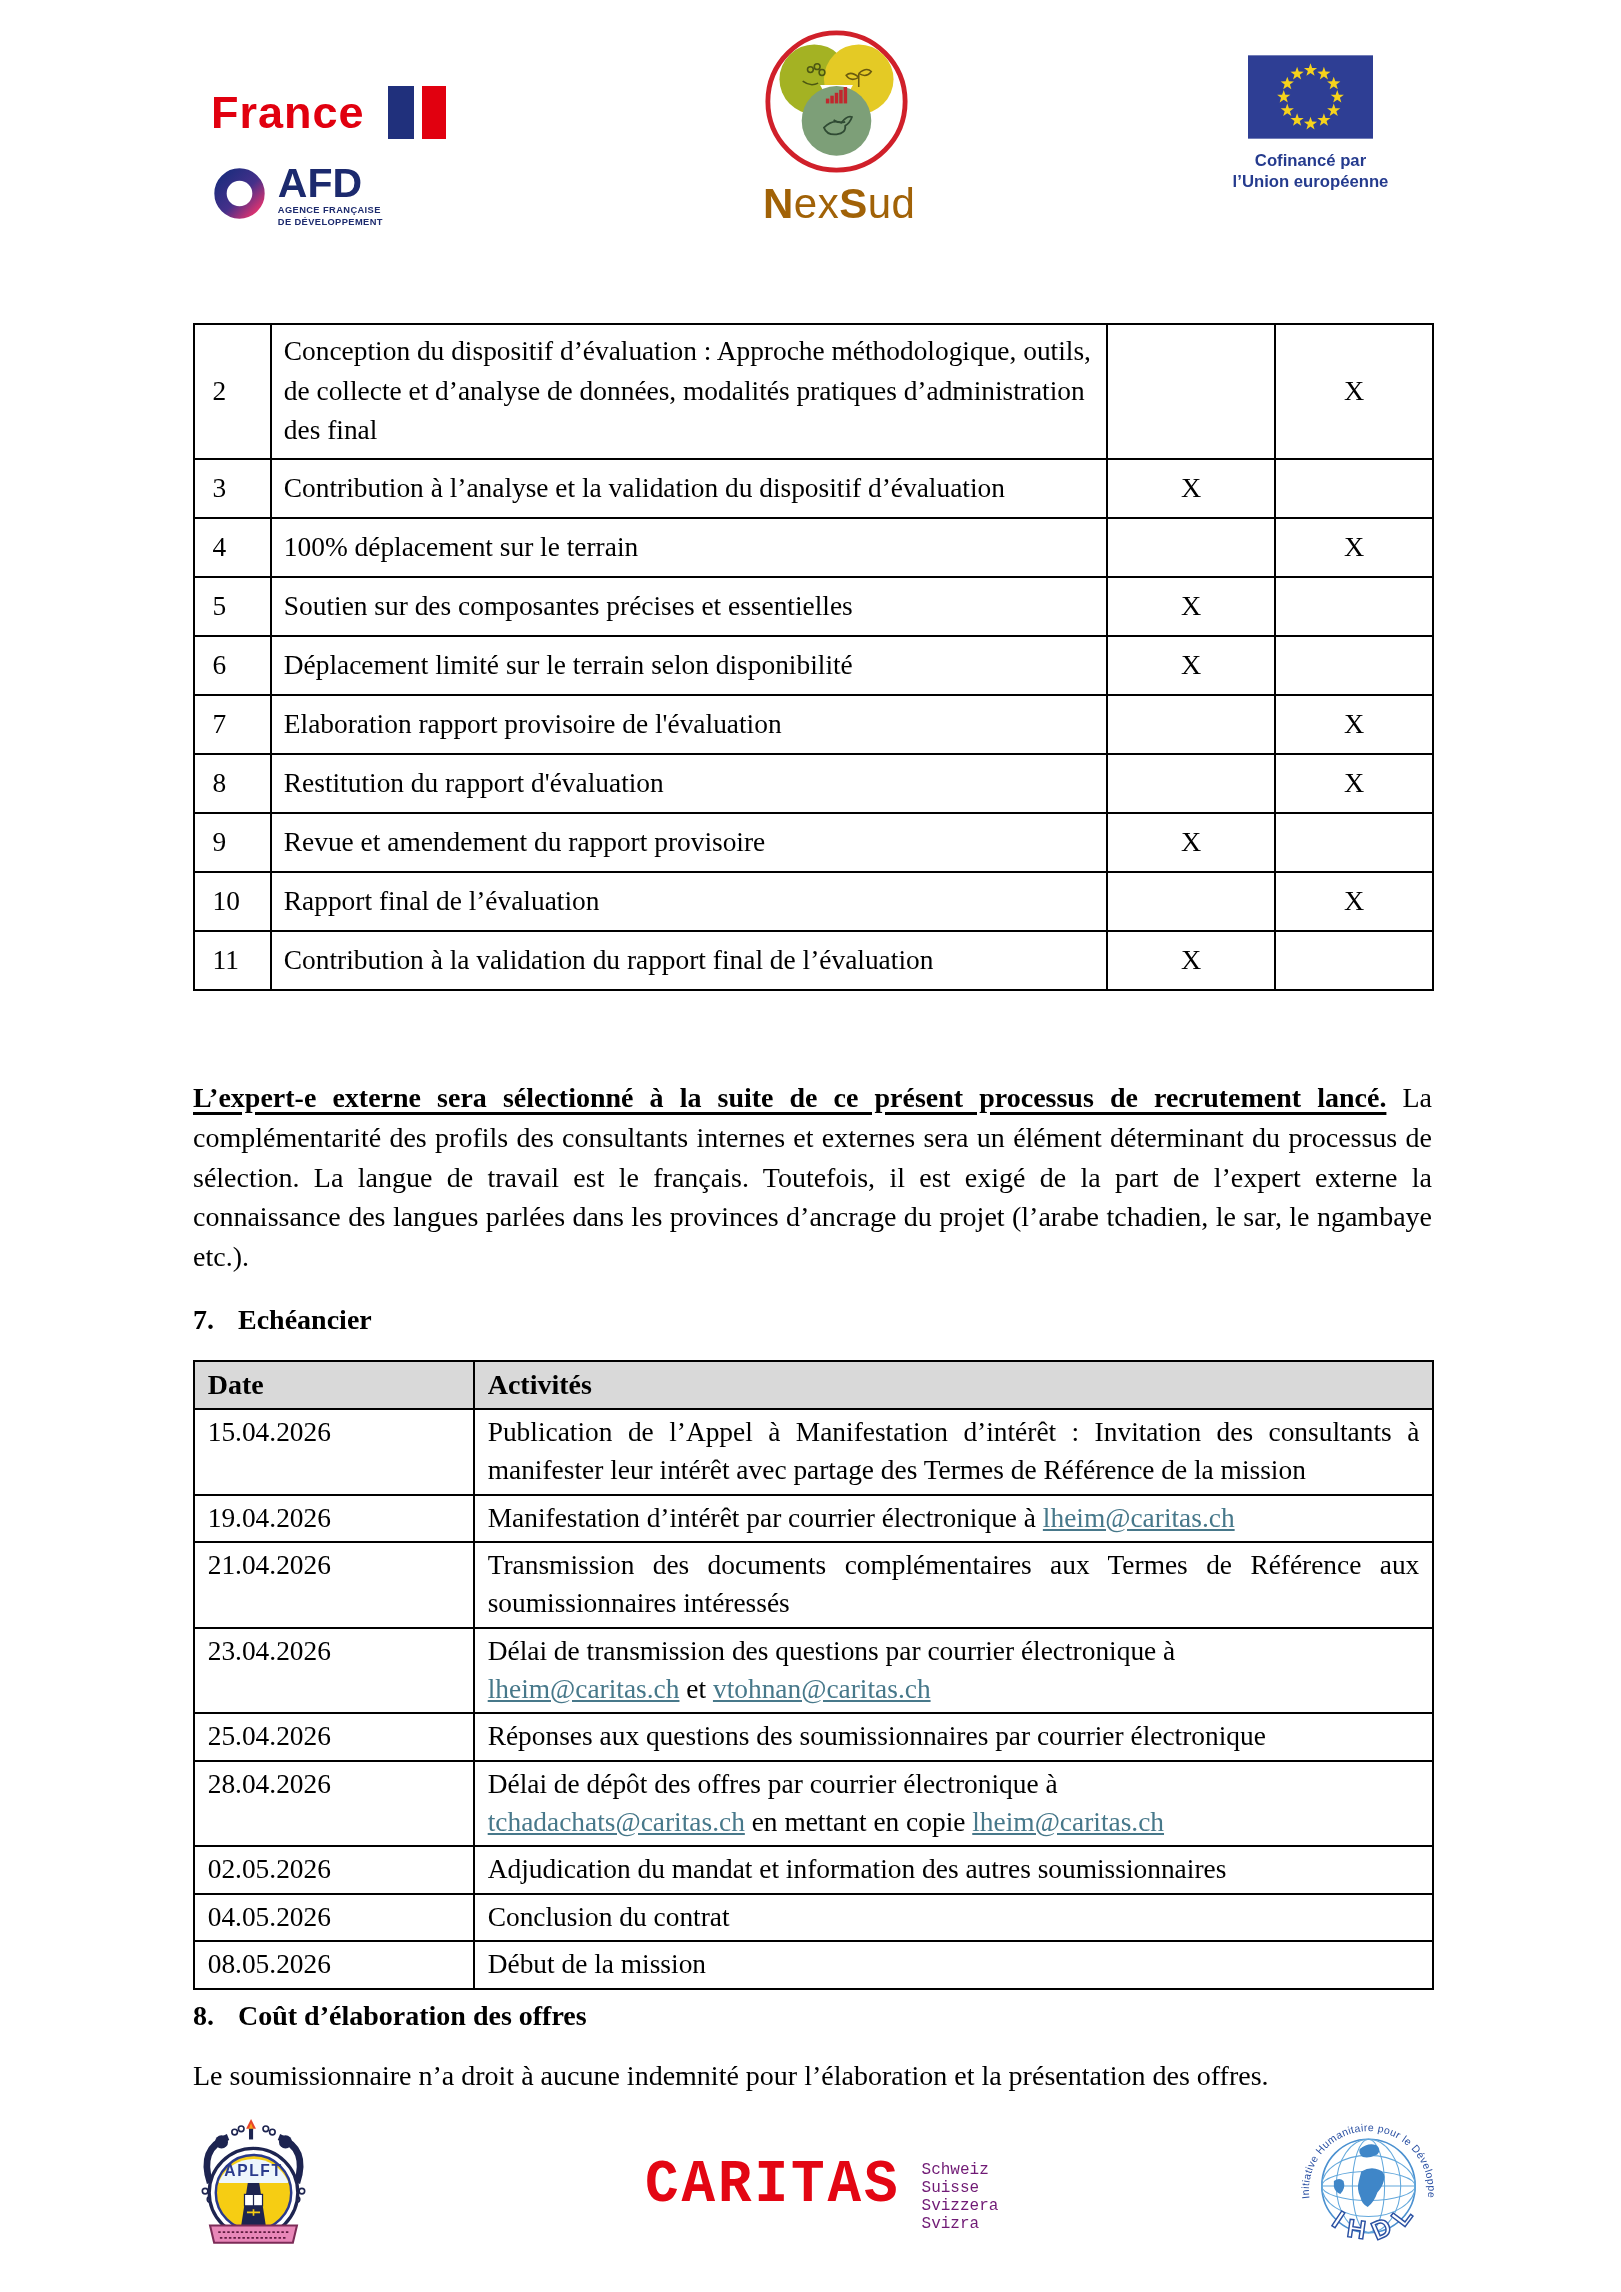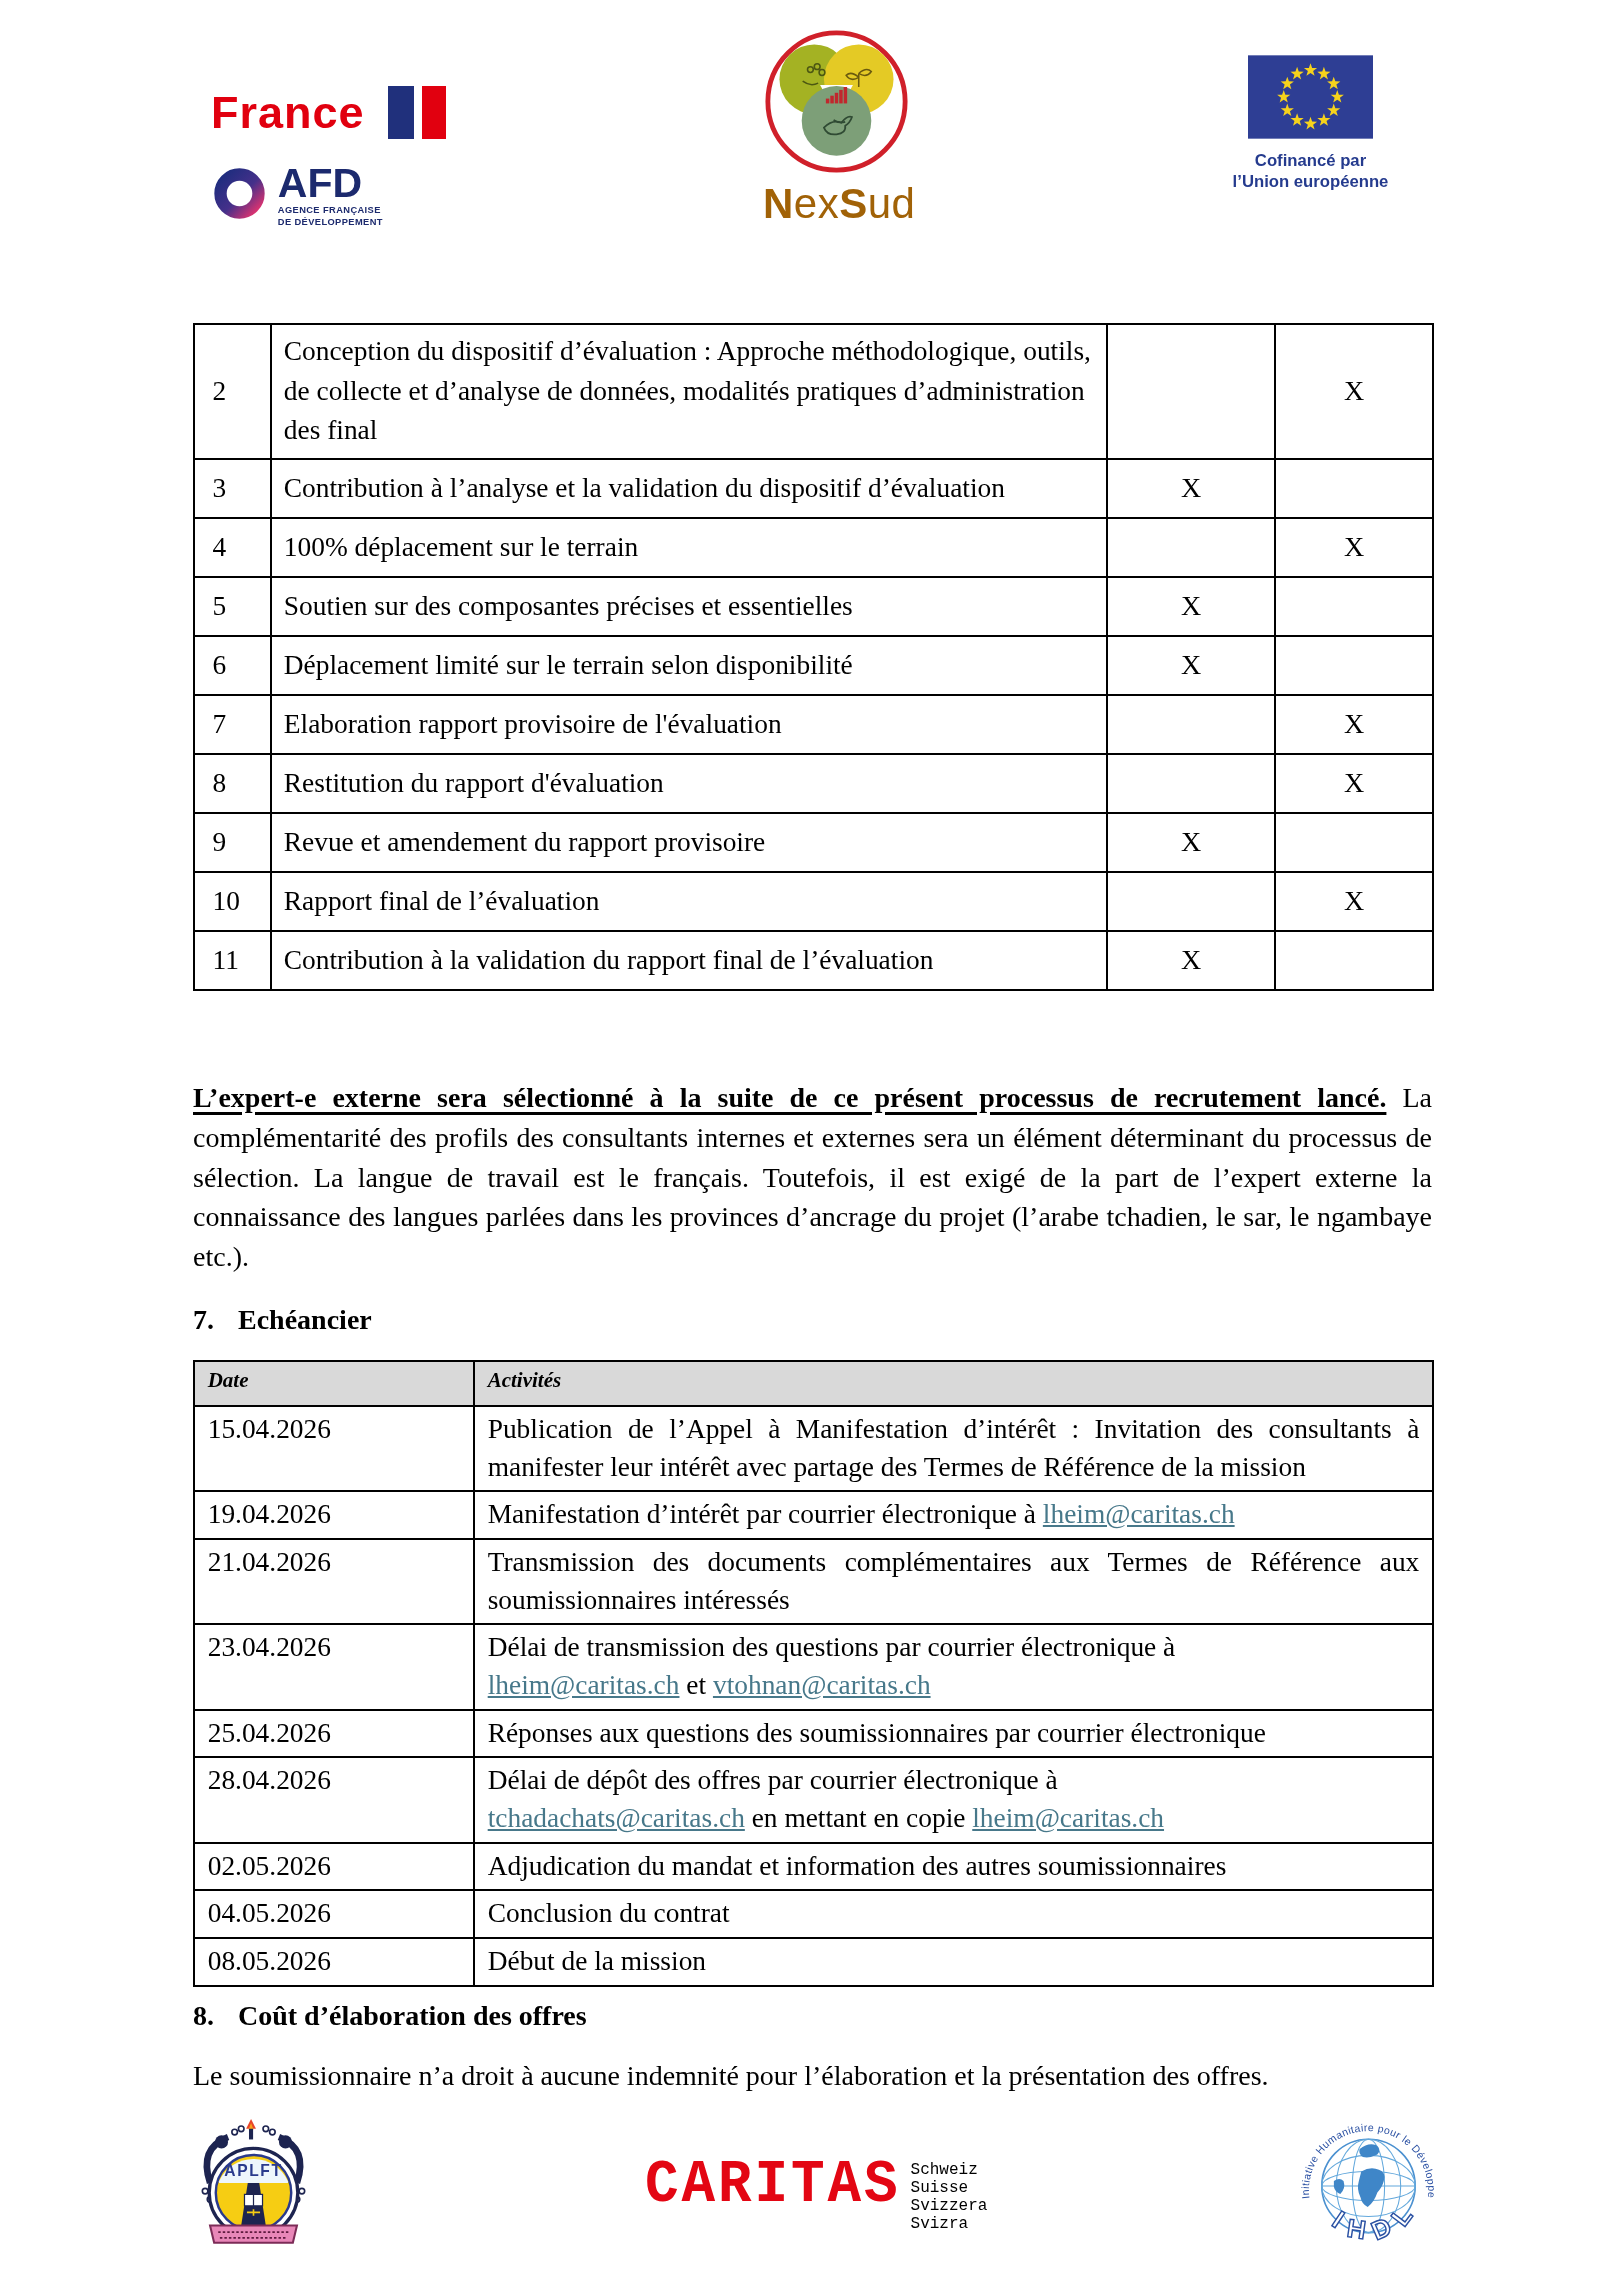--- a/index.html
+++ b/index.html
@@ -45,33 +45,33 @@
 
   .sec{position:absolute;left:193px;margin:0;font-size:28px;font-weight:bold;display:flex;}
   .sec .sec-num{width:45px;}
   .sec7{top:1304px;}
   .sec8{top:2000px;}
   .para2{top:2056px;text-align:left;}
 
   
   .t2{position:absolute;left:193px;top:1360px;width:1239px;font-size:27.4px;}
   .t2 th,.t2 td{border:2px solid #000;padding:3.9px 12.7px;vertical-align:top;line-height:1.38;}
-  .t2 th{background:#d9d9d9;text-align:left;font-size:21px;font-style:italic;}
+  .t2 th{background:#d9d9d9;text-align:left;font-size:28px;}
   .t2 tr.hdr{height:45px;}
   .t2 tr.single{height:45px;}
   .t2 tr.double{height:82px;}
   .t2 td.act2{text-align:justify;}
   a.email{color:#47788a;text-decoration:underline;text-decoration-color:#47788a;cursor:pointer;}
 
   
   .logo-aplft{position:absolute;left:192px;top:2117px;}
   .logo-caritas{position:absolute;left:645px;top:2160px;display:flex;align-items:flex-start;
                 font-family:Liberation Mono, monospace;}
   .caritas-word{font-size:56px;font-weight:bold;color:#e30613;letter-spacing:2.9px;transform:scaleY(1.1);line-height:0.9;}
-  .caritas-langs{margin-left:10px;margin-top:2px;color:#000000;font-size:16px;line-height:1.12;}
+  .caritas-langs{margin-left:21px;margin-top:2px;color:#701a75;font-size:16px;line-height:1.12;}
   .caritas-langs span{display:block;}
   .logo-ihdl{position:absolute;left:1292px;top:2099px;}
 </style>
 </head>
 <body>
 
 <div class="page">
 
   <div class="logo-france">
     <div class="fr-row">

